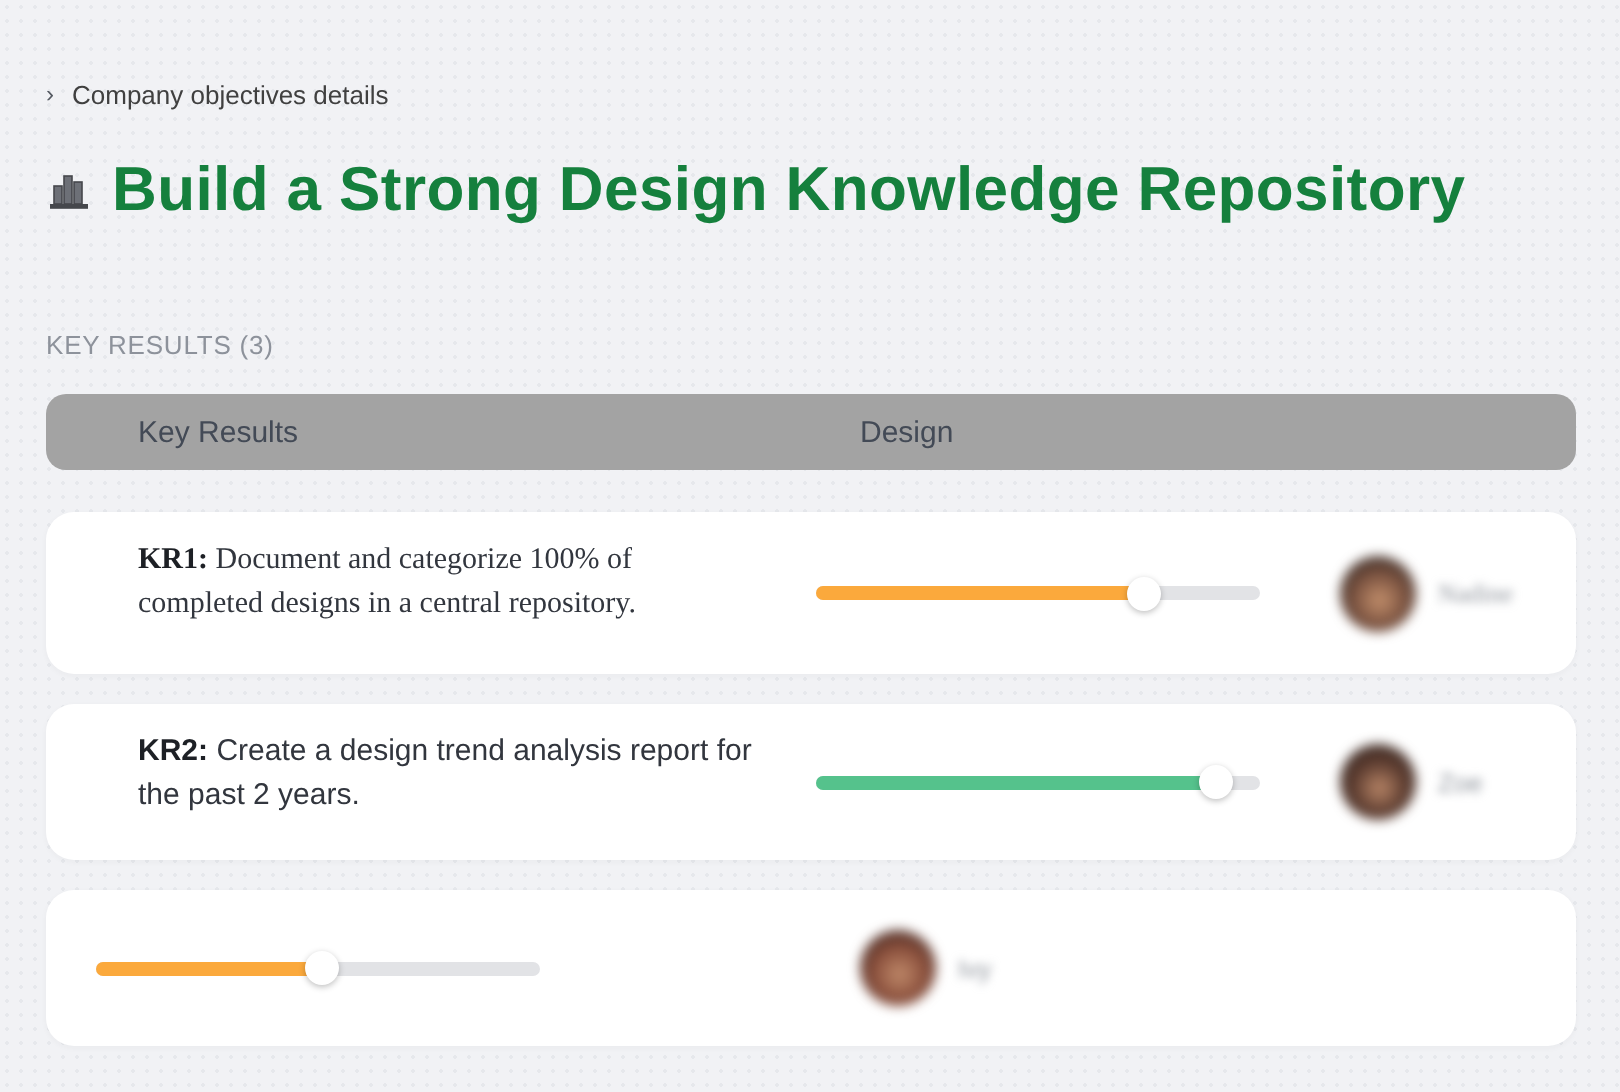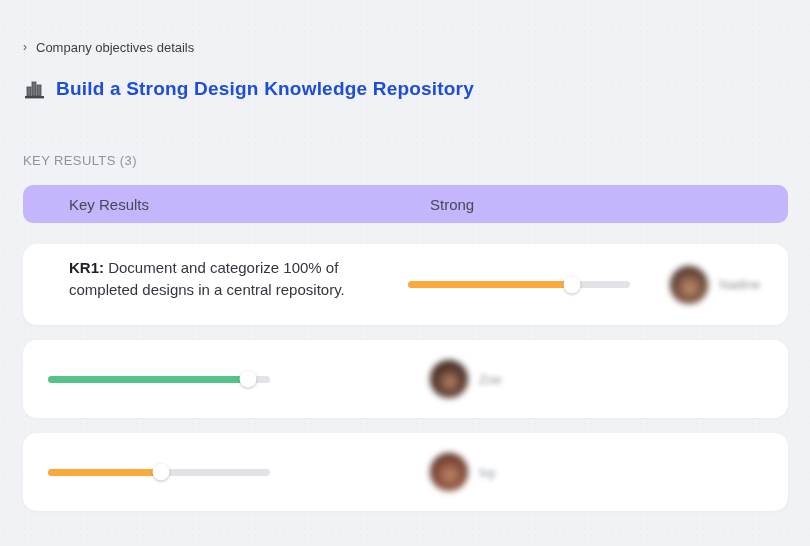--- a/index.html
+++ b/index.html
@@ -17,46 +17,46 @@
 
   
   .breadcrumb { display:flex; align-items:center; gap:9px; font-size:13px; }
   .crumb-muted { color:#9298a1; }
   .crumb-sep { color:#555a62; font-size:12px; transform:translateY(-1px); }
   .crumb-current { color:#404040; font-weight:400; }
 
   
   .title-row { display:flex; align-items:center; gap:9px; margin-top:22px; }
   .title-icon { width:24px; height:24px; flex:0 0 auto; display:flex; align-items:flex-end; }
-  .page-title { font-size:19px; font-weight:700; color:#1d4ed8; letter-spacing:0.2px; }
+  .page-title { font-size:31px; font-weight:700; color:#15803d; letter-spacing:0.2px; }
 
   
   .section-label { margin-top:52px; font-size:13px; color:#8d929b; letter-spacing:0.4px; }
 
   
   .grid { display:grid; grid-template-columns: 360px 240px 1fr; align-items:center; }
 
   
   .table-header {
-    margin-top:17px; height:38px; background:#c4b5fd; border-radius:10px;
+    margin-top:17px; height:38px; background:#a3a3a3; border-radius:10px;
     font-size:15px; color:#434a56;
     padding-left:25px;
   }
   .th-key { padding-left:21px; }
   .th-status { padding-left:6px; }
   .th-owner { padding-left:22px; }
 
   
   .rows { margin-top:21px; display:flex; flex-direction:column; gap:15px; }
   .kr-card {
     background:#ffffff; border-radius:14px; min-height:78px;
     padding:0 0 0 25px;
     box-shadow:0 1px 3px rgba(40,45,60,0.04);
   }
-  .kr-card.first { min-height:81px; }
+  .kr-card.first { min-height:81px;font-family:Liberation Serif, serif; }
   .kr-desc {
     align-self:start; padding:13px 18px 13px 21px;
     font-size:15px; line-height:22px; color:#32363e; max-width:352px;
   }
   .kr-desc b { color:#1d2025; font-weight:700; }
 
   
   .slider { position:relative; width:222px; height:7px; }
   .slider-track { position:absolute; inset:0; background:#e2e3e6; border-radius:4px; }
   .slider-fill { position:absolute; left:0; top:0; bottom:0; border-radius:4px; }
@@ -96,21 +96,21 @@
         <rect x="2" y="19" width="19" height="2.4" fill="#45474c"></rect>
       </svg>
     </span>
     <h1 class="page-title">Build a Strong Design Knowledge Repository</h1>
   </div>
 
   <div class="section-label">KEY RESULTS (3)</div>
 
   <div class="table-header grid">
     <div class="th-key">Key Results</div>
-    <div class="th-owner">Strong</div>
+    <div class="th-owner">Design</div>
   </div>
 
   <div class="rows">
   <div class="kr-card grid first">
     <div class="kr-desc">
       <b>KR1:</b>
       <span> Document and categorize 100% of completed designs in a central repository.</span>
     </div>
     <div>
       <div class="slider">
@@ -121,20 +121,24 @@
     </div>
     <div class="owner-cell">
       <div class="avatar">
         <div class="avatar-inner" style="background: radial-gradient(circle at 52% 58%, rgb(196, 144, 108) 0%, rgb(122, 82, 64) 45%, rgb(43, 35, 32) 85%);"></div>
       </div>
       <span class="owner-name">Nadine</span>
     </div>
   </div>
 
   <div class="kr-card grid">
+    <div class="kr-desc">
+      <b>KR2:</b>
+      <span> Create a design trend analysis report for the past 2 years.</span>
+    </div>
     <div>
       <div class="slider">
         <div class="slider-track"></div>
         <div class="slider-fill" style="width: 90%; background: rgb(85, 194, 140);"></div>
         <div class="slider-handle" style="left: 90%;"></div>
       </div>
     </div>
     <div class="owner-cell">
       <div class="avatar">
         <div class="avatar-inner" style="background: radial-gradient(circle at 52% 58%, rgb(185, 134, 103) 0%, rgb(92, 60, 48) 45%, rgb(49, 35, 30) 85%);"></div>

